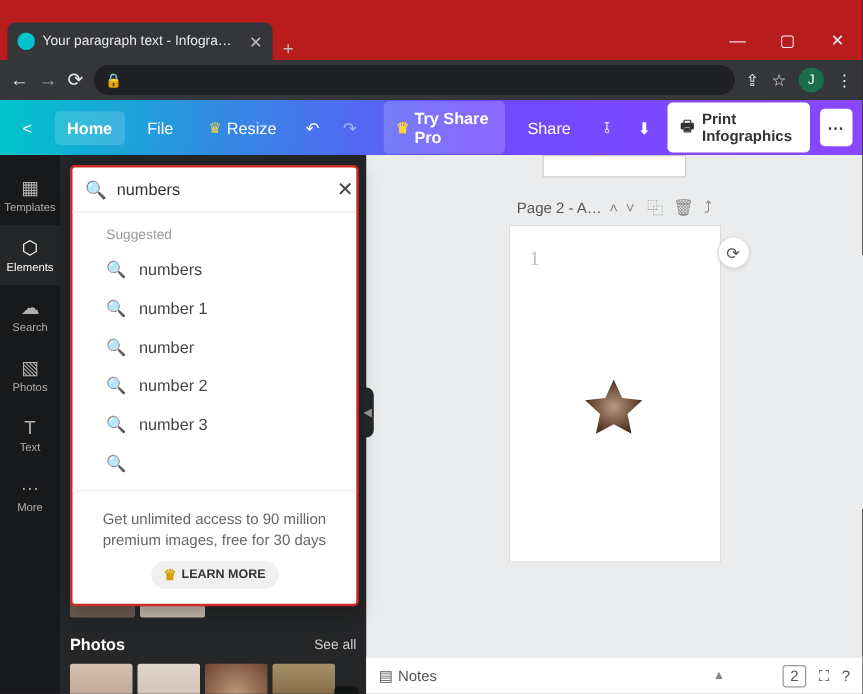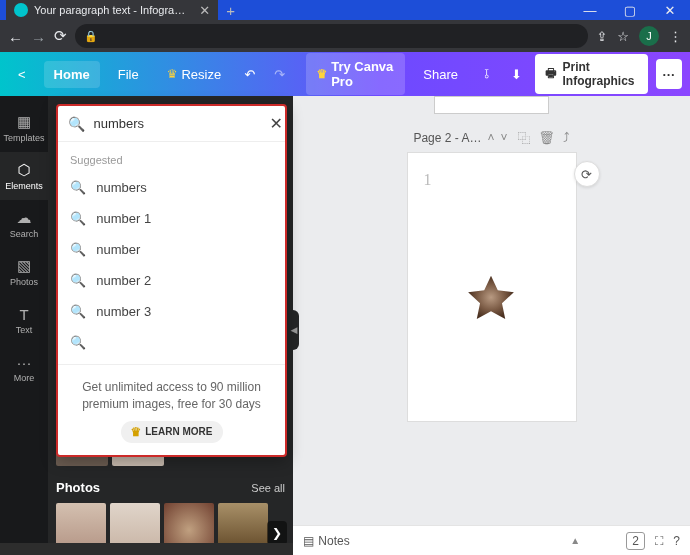--- a/index.html
+++ b/index.html
@@ -1,19 +1,19 @@
 <!DOCTYPE html>
 <html><head>
 <meta charset="utf-8">
 <style>
 * { margin: 0; padding: 0; box-sizing: border-box; font-family: -apple-system, BlinkMacSystemFont, "Segoe UI", sans-serif; }
 body { width: 690px; height: 555px; background: #2d2d2d; overflow: hidden; position: relative; }
 
 
-.titlebar { background: #1d4ed8; height: 20px; display: flex; align-items: center; }
+.titlebar { background: #b91c1c; height: 48px; display: flex; align-items: flex-end; }
 .tab { background: #35363a; height: 30px; border-radius: 6px 6px 0 0; display: flex; align-items: center; padding: 0 8px; margin-left: 6px; color: #e8eaed; font-size: 11px; gap: 6px; }
 .tab-icon { width: 14px; height: 14px; background: #00c4cc; border-radius: 50%; display: inline-block; }
 .tab-close { color: #bbb; margin-left: 8px; font-size: 13px; }
 .newtab { color: #bbb; font-size: 15px; margin-left: 8px; }
 .wincontrols { margin-left: auto; display: flex; }
 .wincontrols div { width: 40px; height: 32px; color: #eee; display: flex; align-items: center; justify-content: center; font-size: 13px; }
 
 
 .browserbar { background: #35363a; height: 32px; display: flex; align-items: center; padding: 0 8px; gap: 8px; }
 .browserbar .navbtn { color: #9aa0a6; font-size: 15px; }
@@ -44,21 +44,21 @@
 .sideicon { width: 18px; height: 18px; display: flex; align-items: center; justify-content: center; font-size: 15px; }
 
 
 .panel { width: 245px; background: #252627; position: relative; }
 .panel-inner { position: relative; height: 100%; }
 .searchwrap { position: absolute; top: 8px; left: 8px; right: 6px; background: #fff; border-radius: 4px; z-index: 10; border: 2px solid #cc2a29; box-shadow: 0 4px 16px rgba(0,0,0,0.3); }
 .searchbox { display: flex; align-items: center; height: 36px; padding: 0 10px; border-bottom: 1px solid #eee; }
 .searchbox input { flex: 1; border: none; outline: none; font-size: 13px; color: #333; }
 .si { color: #666; margin-right: 8px; font-size: 14px; }
 .clearx { color: #444; font-size: 16px; cursor: pointer; }
-.suggestions { padding: 6px 0 0; }
+.suggestions { padding: 6px 15px 0; }
 .sughdr { color: #999; font-size: 11px; padding: 6px 12px; }
 .sugitem { display: flex; align-items: center; padding: 8px 12px; font-size: 13px; color: #444; cursor: pointer; gap: 10px; }
 .sico { color: #888; font-size: 13px; }
 .sugitem.search-for span { color: #444; }
 .sugitem.search-for b { color: #333; font-weight: 600; }
 .promo { border-top: 1px solid #eee; margin-top: 6px; padding: 14px 16px 12px; text-align: center; color: #666; font-size: 12px; line-height: 1.4; }
 .learnmore { margin-top: 8px; display: inline-flex; align-items: center; gap: 4px; background: #f0f0f0; border-radius: 12px; padding: 3px 10px; font-size: 10px; color: #333; font-weight: 600; }
 
 
 .behind { position: absolute; top: 0; left: 0; right: 0; bottom: 0; padding: 8px; overflow: hidden; }
@@ -138,21 +138,21 @@
   <span class="btn">File</span>
   <span class="btn">
       <span class="crown">♛</span>
       <span>Resize</span>
     </span>
   <span class="iconbtn">↶</span>
   <span class="iconbtn" style="opacity:.5">↷</span>
   <span class="spacer"></span>
   <span class="btn trybtn">
       <span class="crown">♛</span>
-      <span>Try Canva Pro</span>
+      <span>Try Share Pro</span>
     </span>
   <span class="btn">Share</span>
   <span class="iconbtn">⫱</span>
   <span class="iconbtn">⬇</span>
   <span class="printbtn">
       <span>🖶</span>
       <span>Print Infographics</span>
     </span>
   <span class="morebtn">···</span>
 </div>

